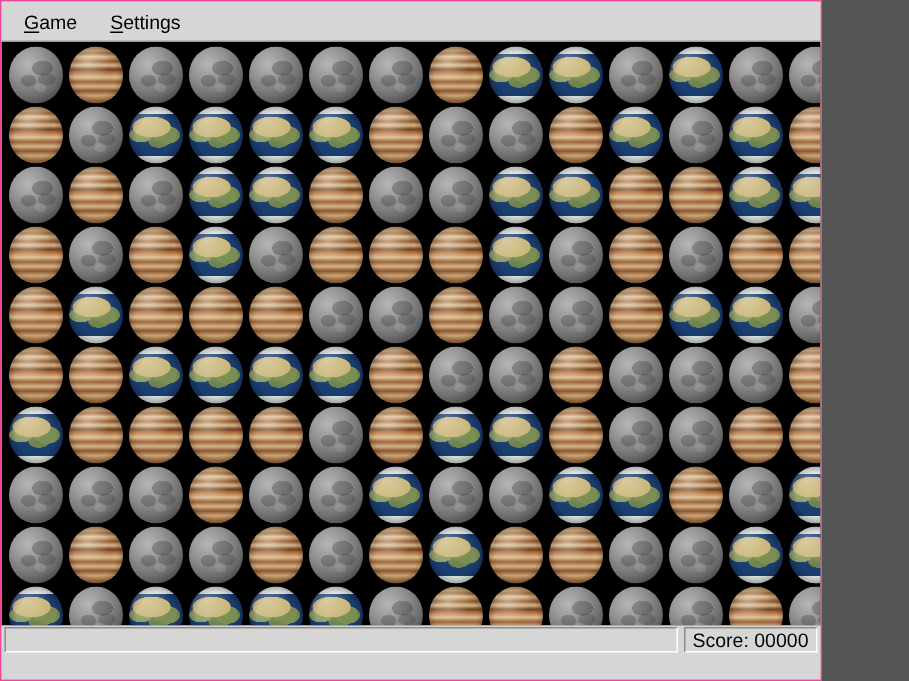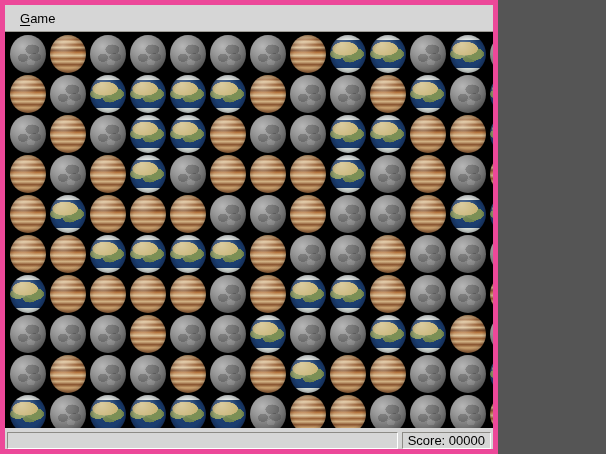--- a/index.html
+++ b/index.html
@@ -1,19 +1,19 @@
 <!DOCTYPE html>
 <html><head>
 <meta charset="utf-8">
 <style>
   html,body { margin:0; padding:0; background:#555; }
   * { box-sizing:border-box; }
   .window {
-    width:498px; height:454px;
-    border:5px solid #ec4899;
+    width:548px; height:454px;
+    border:1px solid #ec4899;
     background:#d6d6d6;
     display:flex; flex-direction:column;
     font-family:"Liberation Sans", sans-serif;
     position:relative; overflow:hidden;
   }
   
   .menubar {
     flex:0 0 27px;
     background:#d6d6d6;
     border-bottom:1px solid #9c9a94;
@@ -62,40 +62,41 @@
     radial-gradient(9px 6px at 70% 50%, #7b8f55 0 96%, transparent 100%),
     radial-gradient(8px 5px at 22% 50%, #8d9c63 0 96%, transparent 100%),
     radial-gradient(7px 4px at 55% 62%, #6d8350 0 96%, transparent 100%),
     linear-gradient(180deg, #edf2ed 0 13%, #1b3e70 13% 86%, #e6eee6 86% 100%);
   }
   
   .statusbar {
     flex:0 0 21px;
     background:#d6d6d6;
     display:flex; align-items:flex-end;
-    gap:4px; padding:1px 2px 0 2px;
+    gap:4px; padding:1px 2px 18px 2px;
   }
   .status-box {
     height:17px;
     border:1px solid;
     border-color:#8d8b86 #ffffff #ffffff #8d8b86;
     display:flex; align-items:center;
     font-size:13px; color:#000;
     padding:0 5px;
   }
   .status-message { flex:1 1 auto; }
   .score-box { flex:0 0 auto; min-width:82px; justify-content:center; white-space:nowrap; }
 </style>
 </head>
 <body>
 
 <div class="window">
 
   <div class="menubar">
     <div class="menu-item"><u>G</u>ame</div>
+    <div class="menu-item"><u>S</u>ettings</div>
   </div>
 
   <div class="board">
     <div class="grid" id="grid">
         <div class="cell">
           <div class="ball moon"></div>
         </div>
         <div class="cell">
           <div class="ball jupiter"></div>
         </div>

